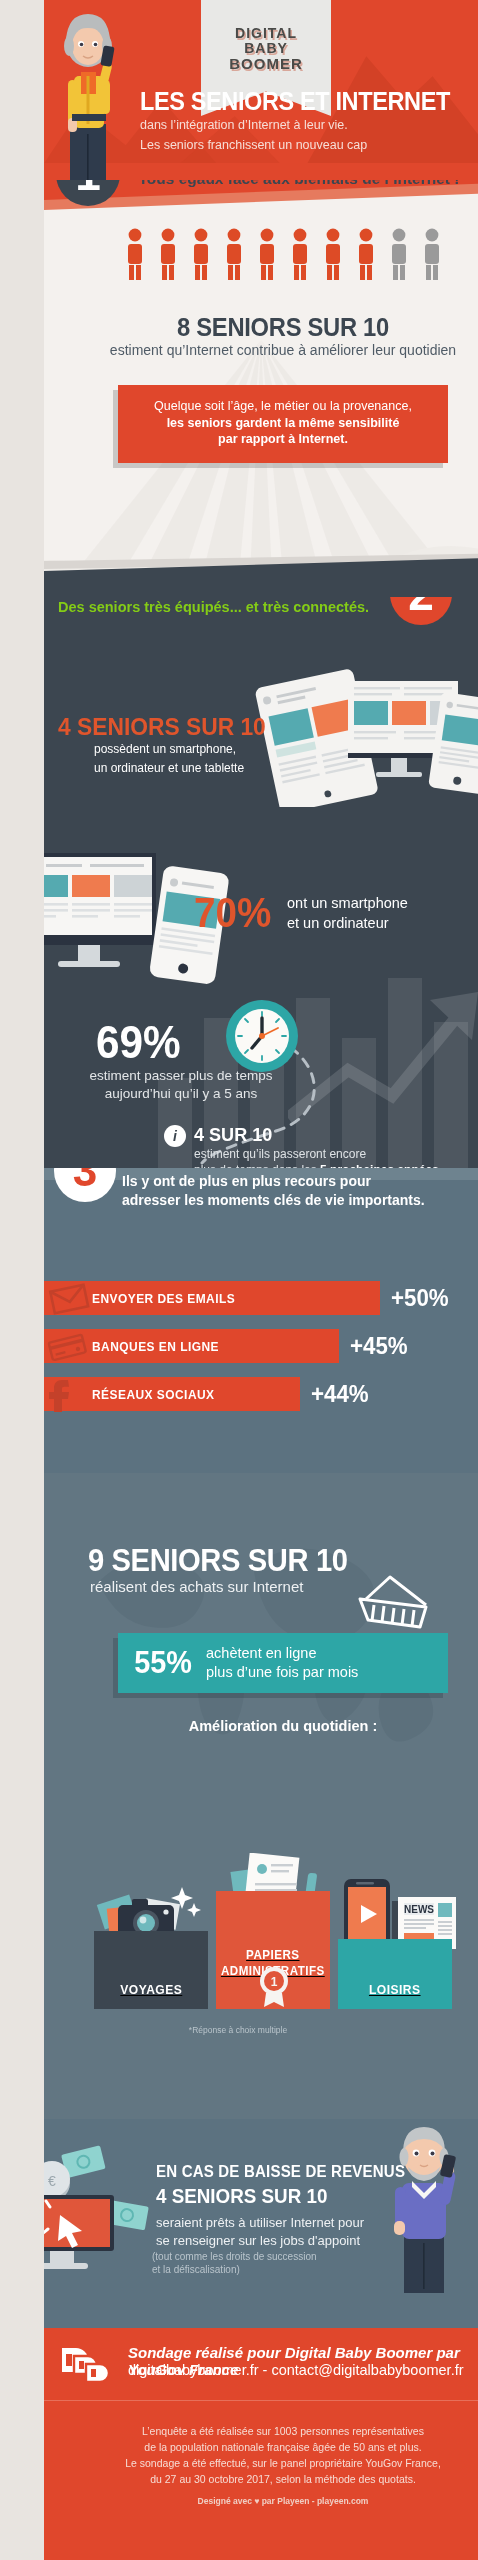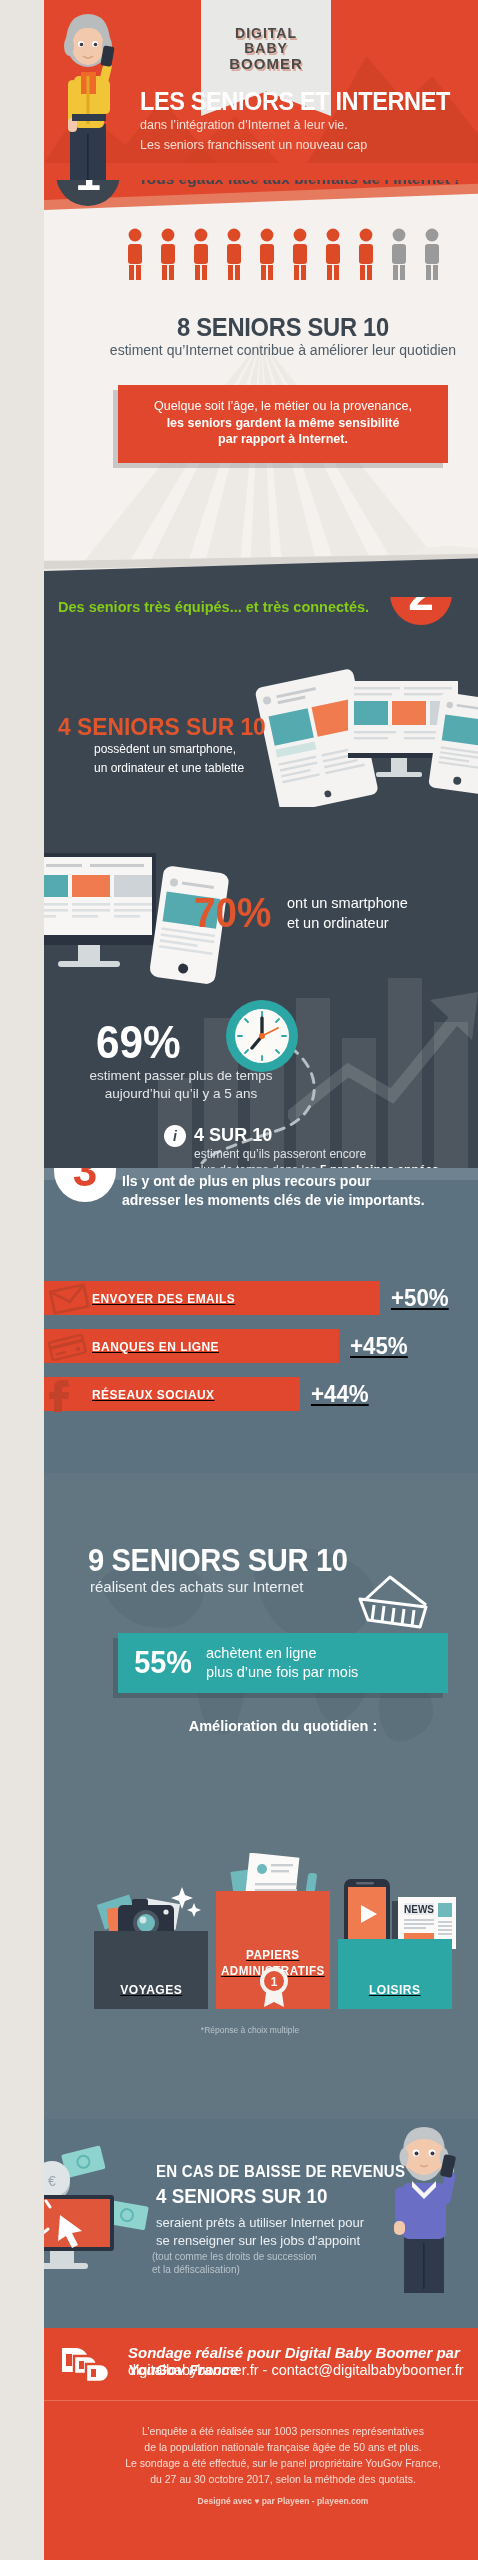--- a/index.html
+++ b/index.html
@@ -148,21 +148,21 @@
   
   .sec3 { position:relative; background:#5c7280; height:305px; overflow:hidden; }
   .sec3-top{ position:absolute;top:0;left:0;width:478px;height:12px;background:#6e838f;}
   .badge3 { left:10px; top:-28px; background:#fff; color:#e0472c; font-size:44px;
             position:absolute; width:62px;height:62px;border-radius:50%;
             display:flex;align-items:center;justify-content:center;font-weight:bold;z-index:9;}
   .sec3-head{
     position:absolute; left:78px; top:4px; color:#fff; font-weight:bold;
     font-size:14px; line-height:19px; z-index:8;
   }
-  .bar-row{ position:absolute; left:0; width:430px; height:44px; display:flex; align-items:center;text-decoration:underline; }
+  .bar-row{ position:absolute; left:0; width:430px; height:44px; display:flex; align-items:center; }
   .bar { background:#e0472c; height:34px; display:flex; align-items:center; }
   .bar-label{ color:#fff; font-weight:bold; font-size:13px; letter-spacing:.5px;
               margin-left:48px; transform:scaleX(.92); transform-origin:left;}
   .bar-val{ color:#fff; font-weight:bold; font-size:24px; margin-left:11px;
             transform:scaleX(.93); transform-origin:left;}
   .bar-icon{ position:absolute; left:2px; width:46px; height:36px; z-index:3; }
 
   
   .sec4 { position:relative; background:#627682; height:380px; overflow:hidden; }
   .worldmap{ position:absolute; inset:0; opacity:.16; }
@@ -189,21 +189,21 @@
   
   .sec5 { position:relative; background:#627682; height:266px; overflow:hidden; }
   .card { position:absolute; display:flex; align-items:flex-end; justify-content:center;text-decoration:underline; }
   .card-txt{ color:#fff; font-weight:bold; text-align:center; letter-spacing:.5px;
              transform:scaleX(.93); }
   .cardA{ left:50px; top:78px; width:114px; height:78px; background:#3c4650; }
   .cardB{ left:172px; top:38px; width:114px; height:118px; background:#e0563a; }
   .cardC{ left:294px; top:86px; width:114px; height:70px; background:#2da6a6; }
   .footnote{
     position:absolute; left:0; top:172px; width:388px; text-align:center;
-    color:#b9c4cb; font-size:8.5px;margin-left:12px;
+    color:#b9c4cb; font-size:8.5px;
   }
 
   
   .sec6 { position:relative; background:#5c7280; height:209px; overflow:hidden; }
   .sec6-t1{ position:absolute; left:112px; top:44px; color:#fff; font-weight:bold;
             font-size:16px; letter-spacing:.2px; transform:scaleX(.94); transform-origin:left;}
   .sec6-t2{ position:absolute; left:112px; top:66px; color:#fff; font-weight:bold;
             font-size:20px; transform:scaleX(.94); transform-origin:left;}
   .sec6-t3{ position:absolute; left:112px; top:95px; color:#eef1f3; font-size:13px; line-height:18px;}
   .sec6-t4{ position:absolute; left:108px; top:131px; color:#b9c4cb; font-size:10px; line-height:13px;}

